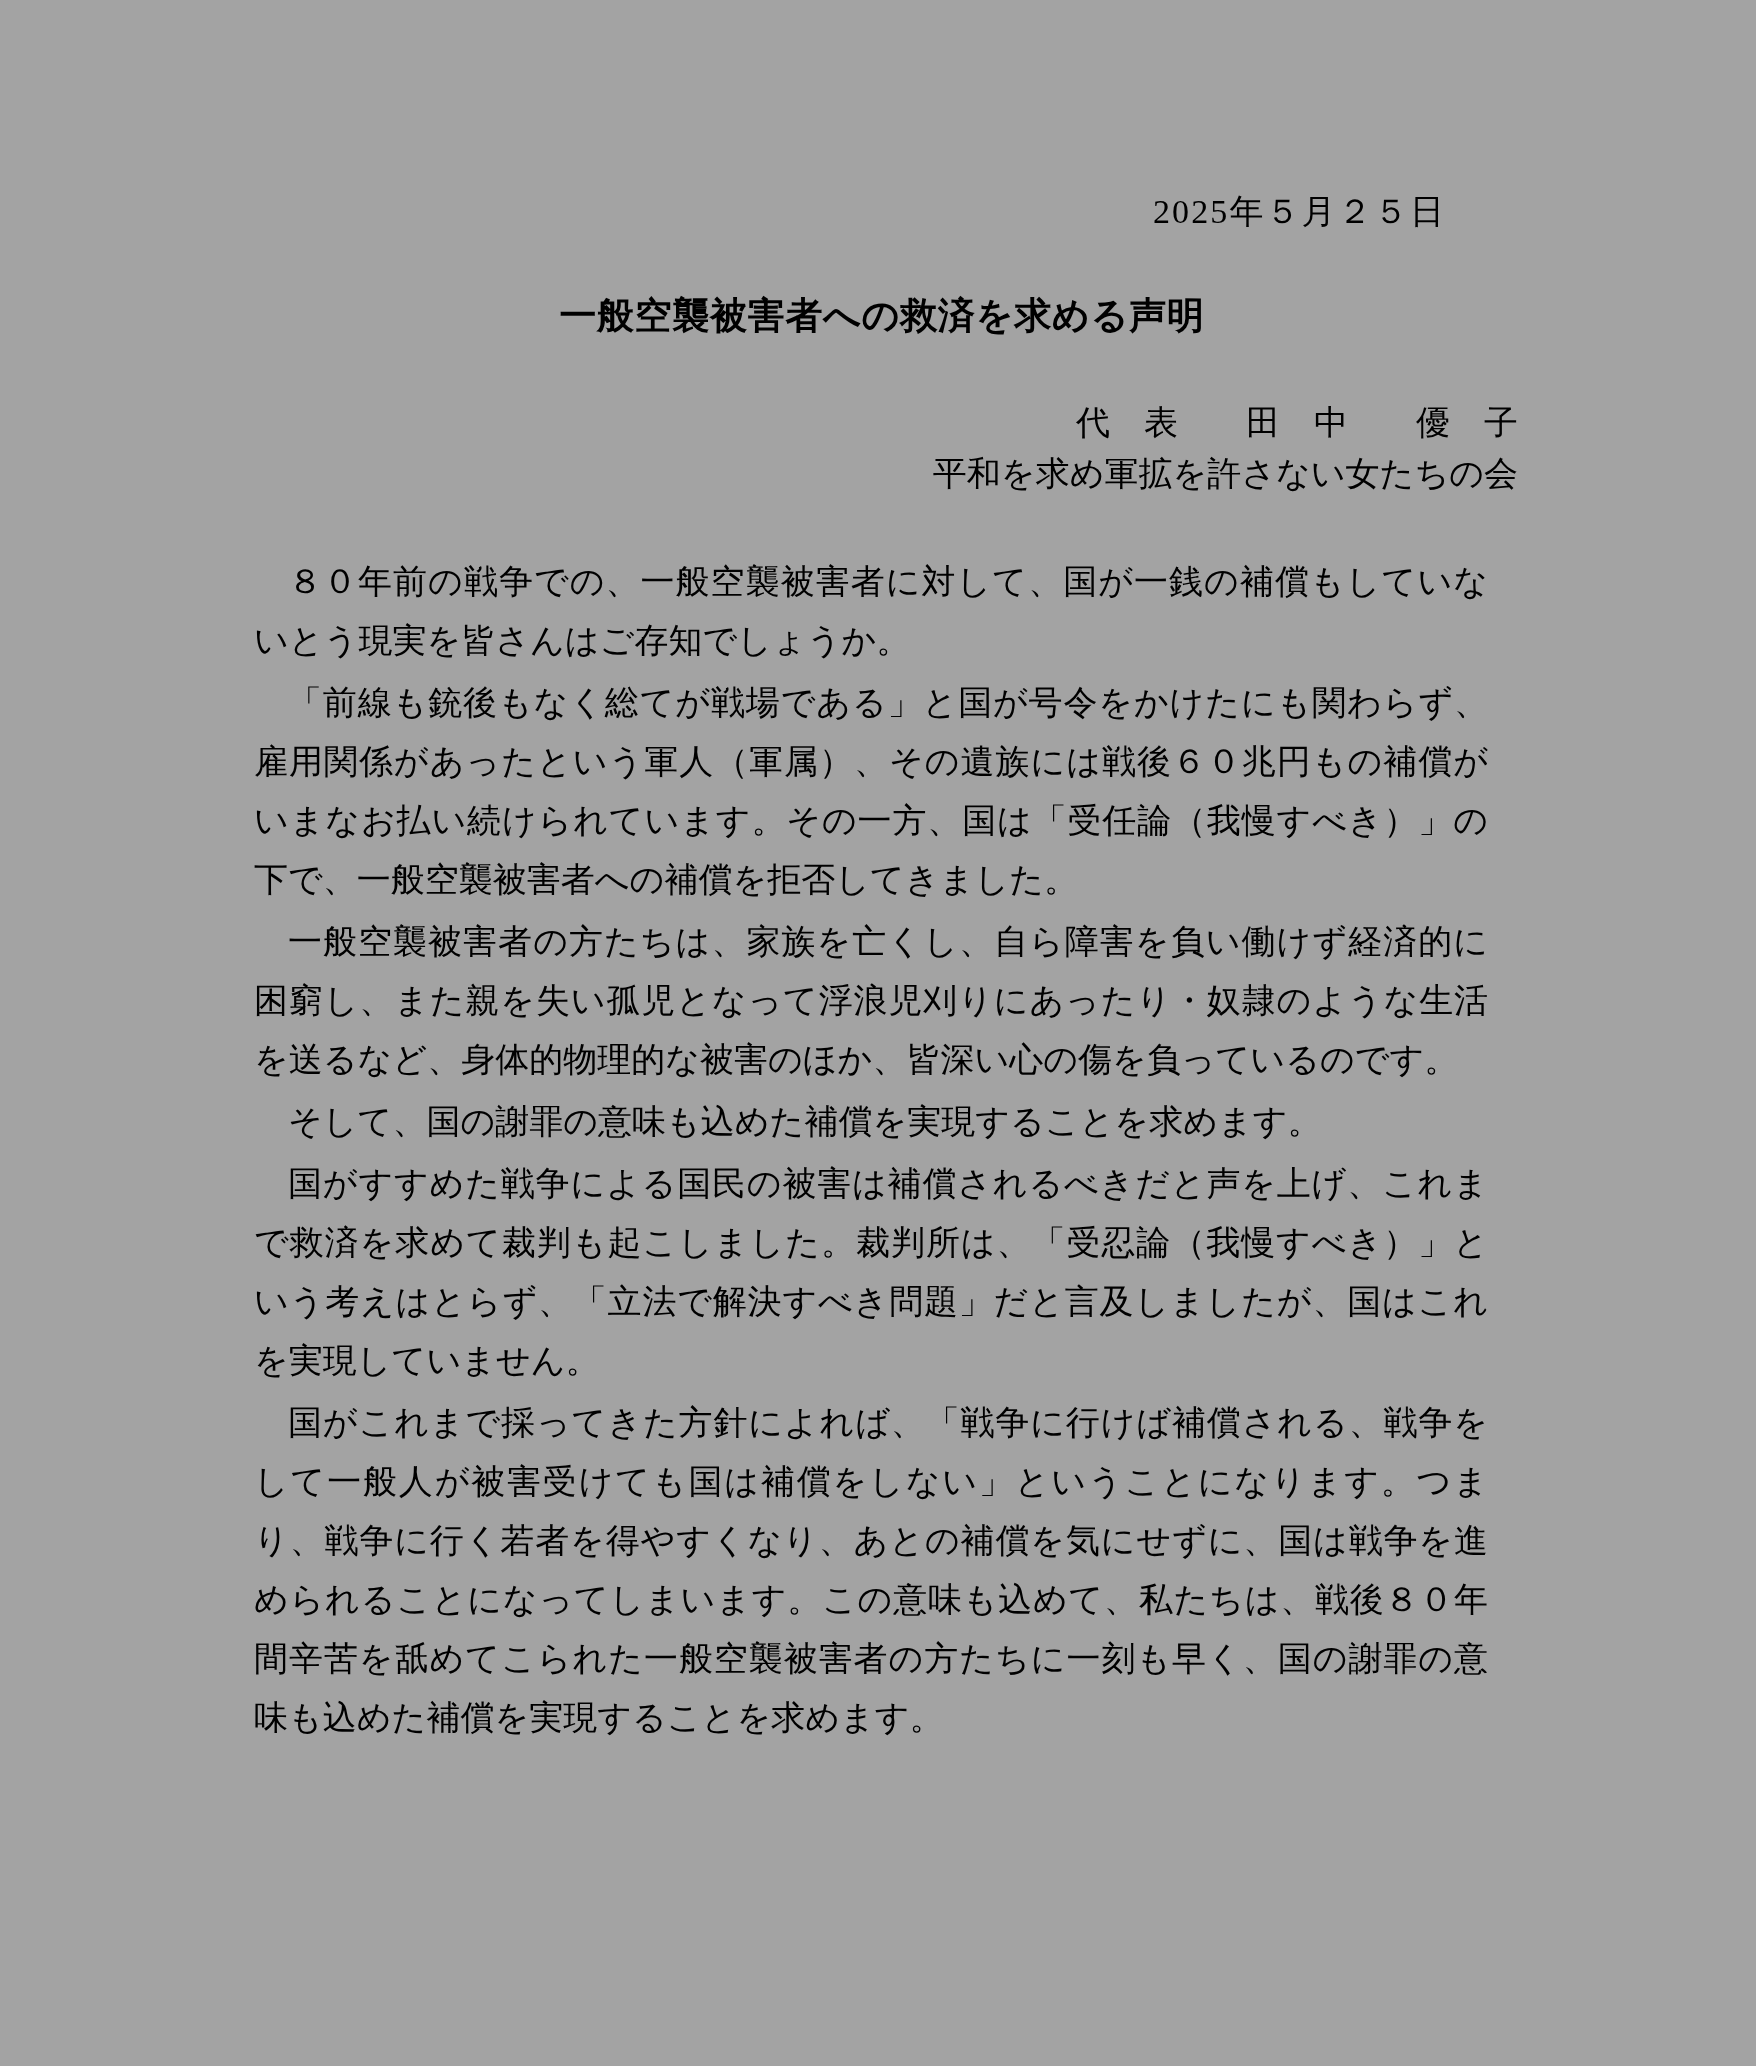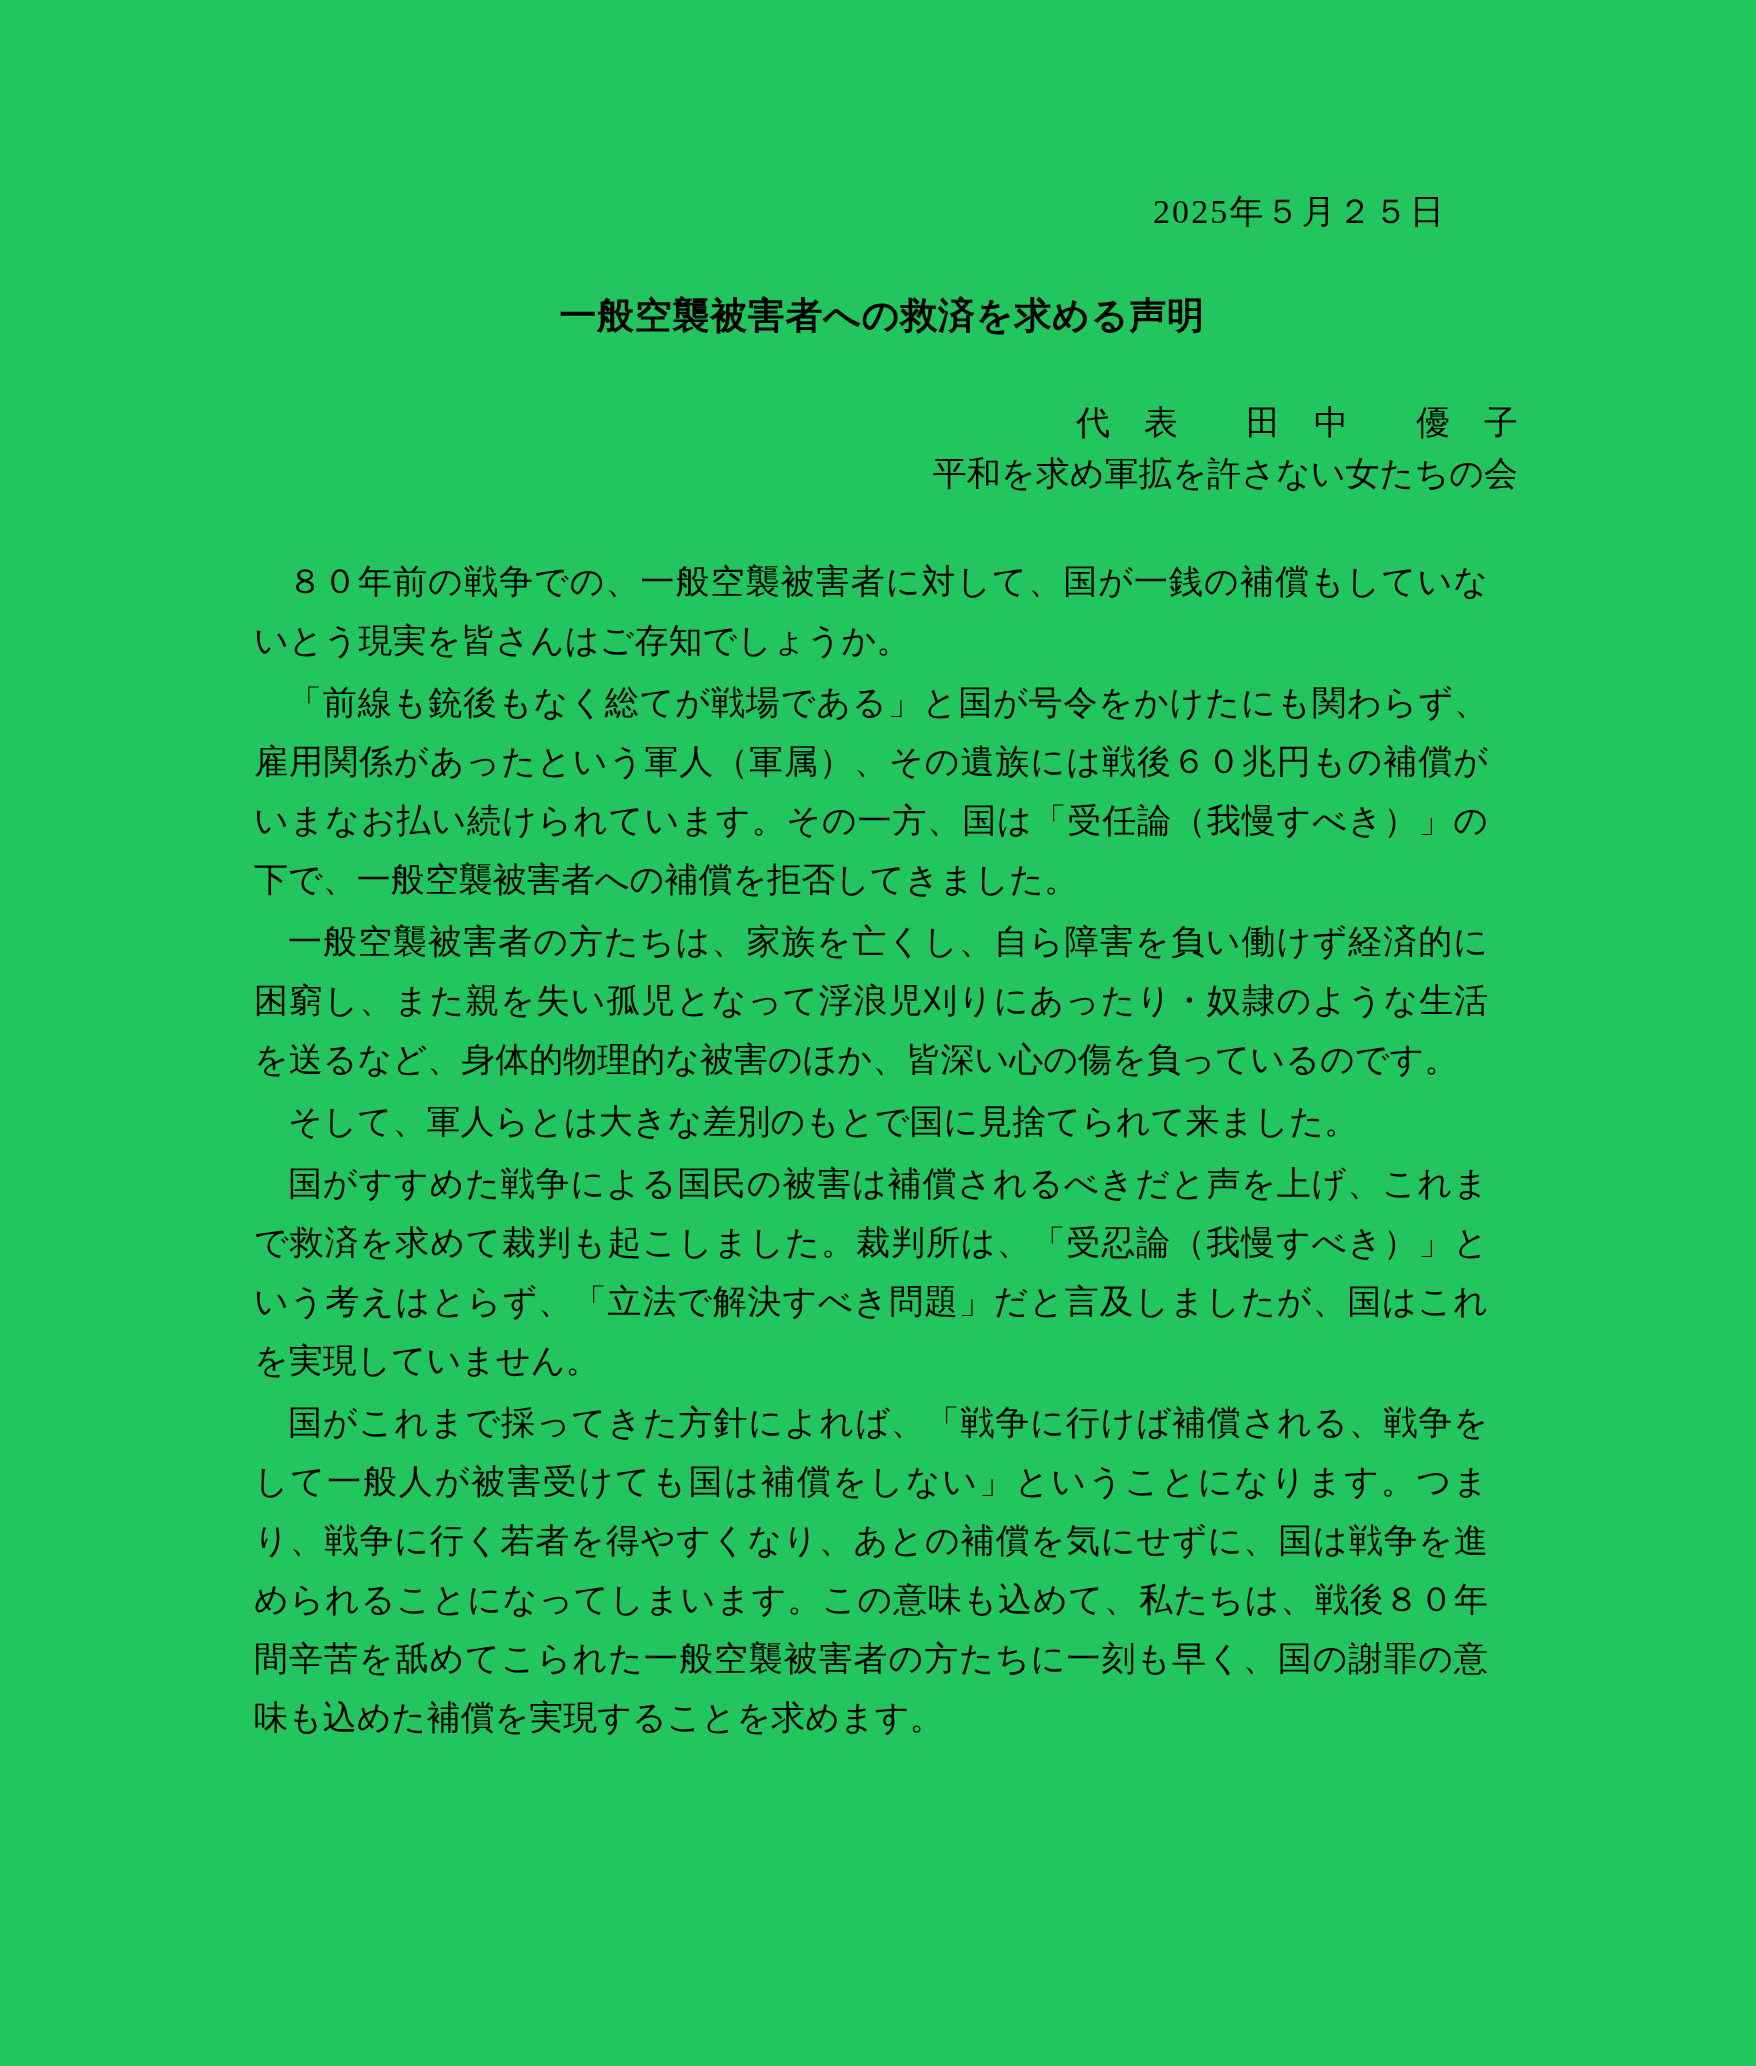--- a/index.html
+++ b/index.html
@@ -3,21 +3,21 @@
   <meta charset="utf-8">
   <style>
     html, body {
       margin: 0;
       padding: 0;
     }
     .page {
       position: relative;
       width: 1756px;
       height: 2066px;
-      background: #22c55e;
+      background: #a3a3a3;
       color: #000000;
       font-family: "Liberation Serif", serif;
       overflow: hidden;
     }
     .date {
       position: absolute;
       top: 195px;
       right: 310px;
       font-size: 34px;
       line-height: 34px;
@@ -71,19 +71,19 @@
 
   <div class="signature">
     <div>代　表　　田　中　　優　子</div>
     <div>平和を求め軍拡を許さない女たちの会</div>
   </div>
 
   <div class="body-text">
     <p>８０年前の戦争での、一般空襲被害者に対して、国が一銭の補償もしていないとう現実を皆さんはご存知でしょうか。</p>
     <p>「前線も銃後もなく総てが戦場である」と国が号令をかけたにも関わらず、雇用関係があったという軍人（軍属）、その遺族には戦後６０兆円もの補償がいまなお払い続けられています。その一方、国は「受任論（我慢すべき）」の下で、一般空襲被害者への補償を拒否してきました。</p>
     <p>一般空襲被害者の方たちは、家族を亡くし、自ら障害を負い働けず経済的に困窮し、また親を失い孤児となって浮浪児刈りにあったり・奴隷のような生活を送るなど、身体的物理的な被害のほか、皆深い心の傷を負っているのです。</p>
-    <p>そして、軍人らとは大きな差別のもとで国に見捨てられて来ました。</p>
+    <p>そして、国の謝罪の意味も込めた補償を実現することを求めます。</p>
     <p>国がすすめた戦争による国民の被害は補償されるべきだと声を上げ、これまで救済を求めて裁判も起こしました。裁判所は、「受忍論（我慢すべき）」という考えはとらず、「立法で解決すべき問題」だと言及しましたが、国はこれを実現していません。</p>
     <p>国がこれまで採ってきた方針によれば、「戦争に行けば補償される、戦争をして一般人が被害受けても国は補償をしない」ということになります。つまり、戦争に行く若者を得やすくなり、あとの補償を気にせずに、国は戦争を進められることになってしまいます。この意味も込めて、私たちは、戦後８０年間辛苦を舐めてこられた一般空襲被害者の方たちに一刻も早く、国の謝罪の意味も込めた補償を実現することを求めます。</p>
   </div>
 
 </div>
 
 
 </body></html>

